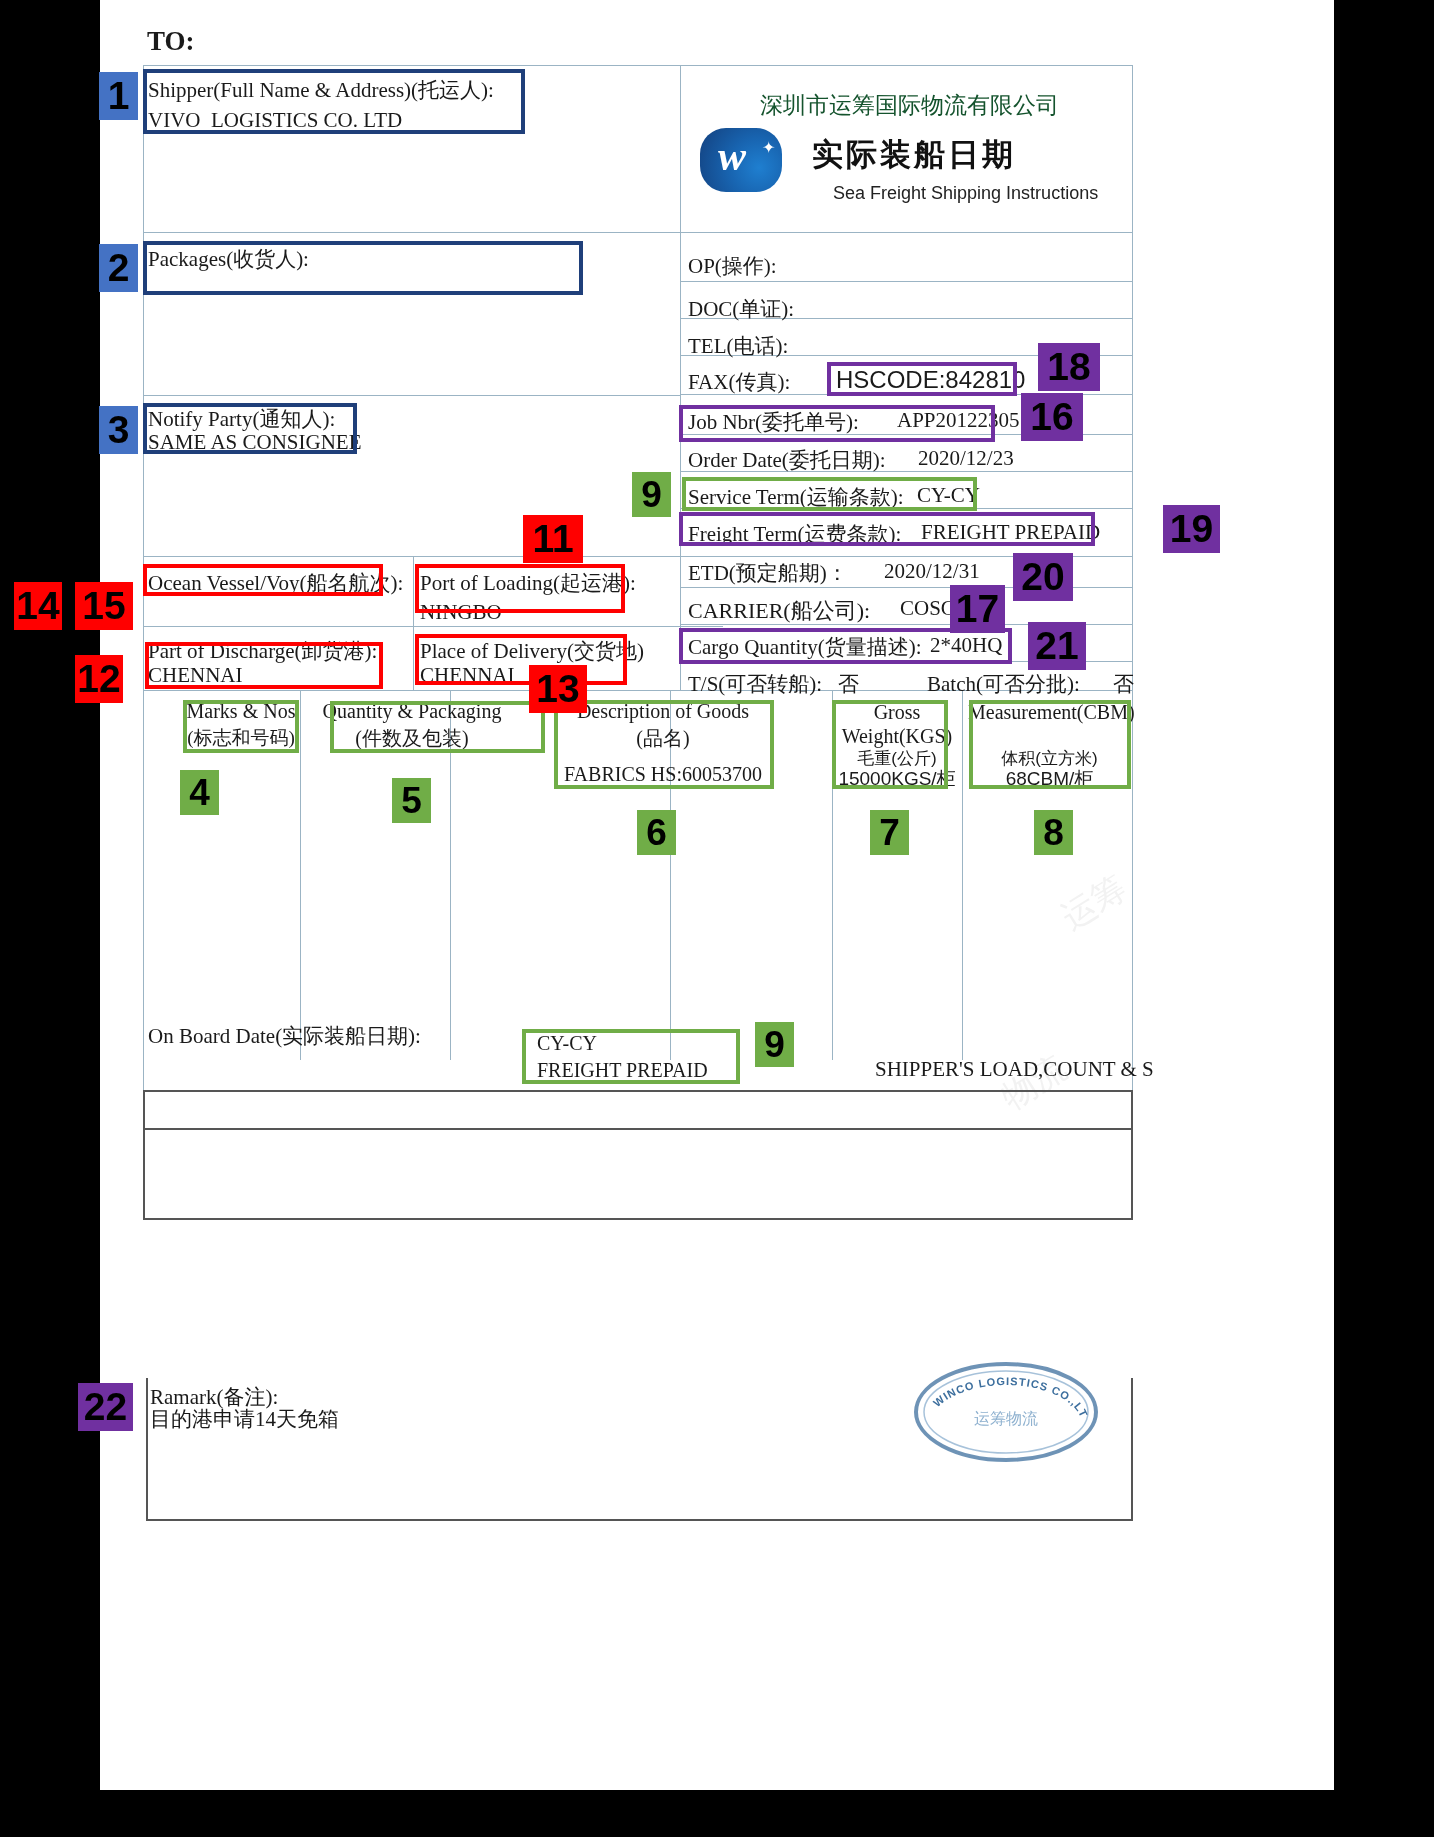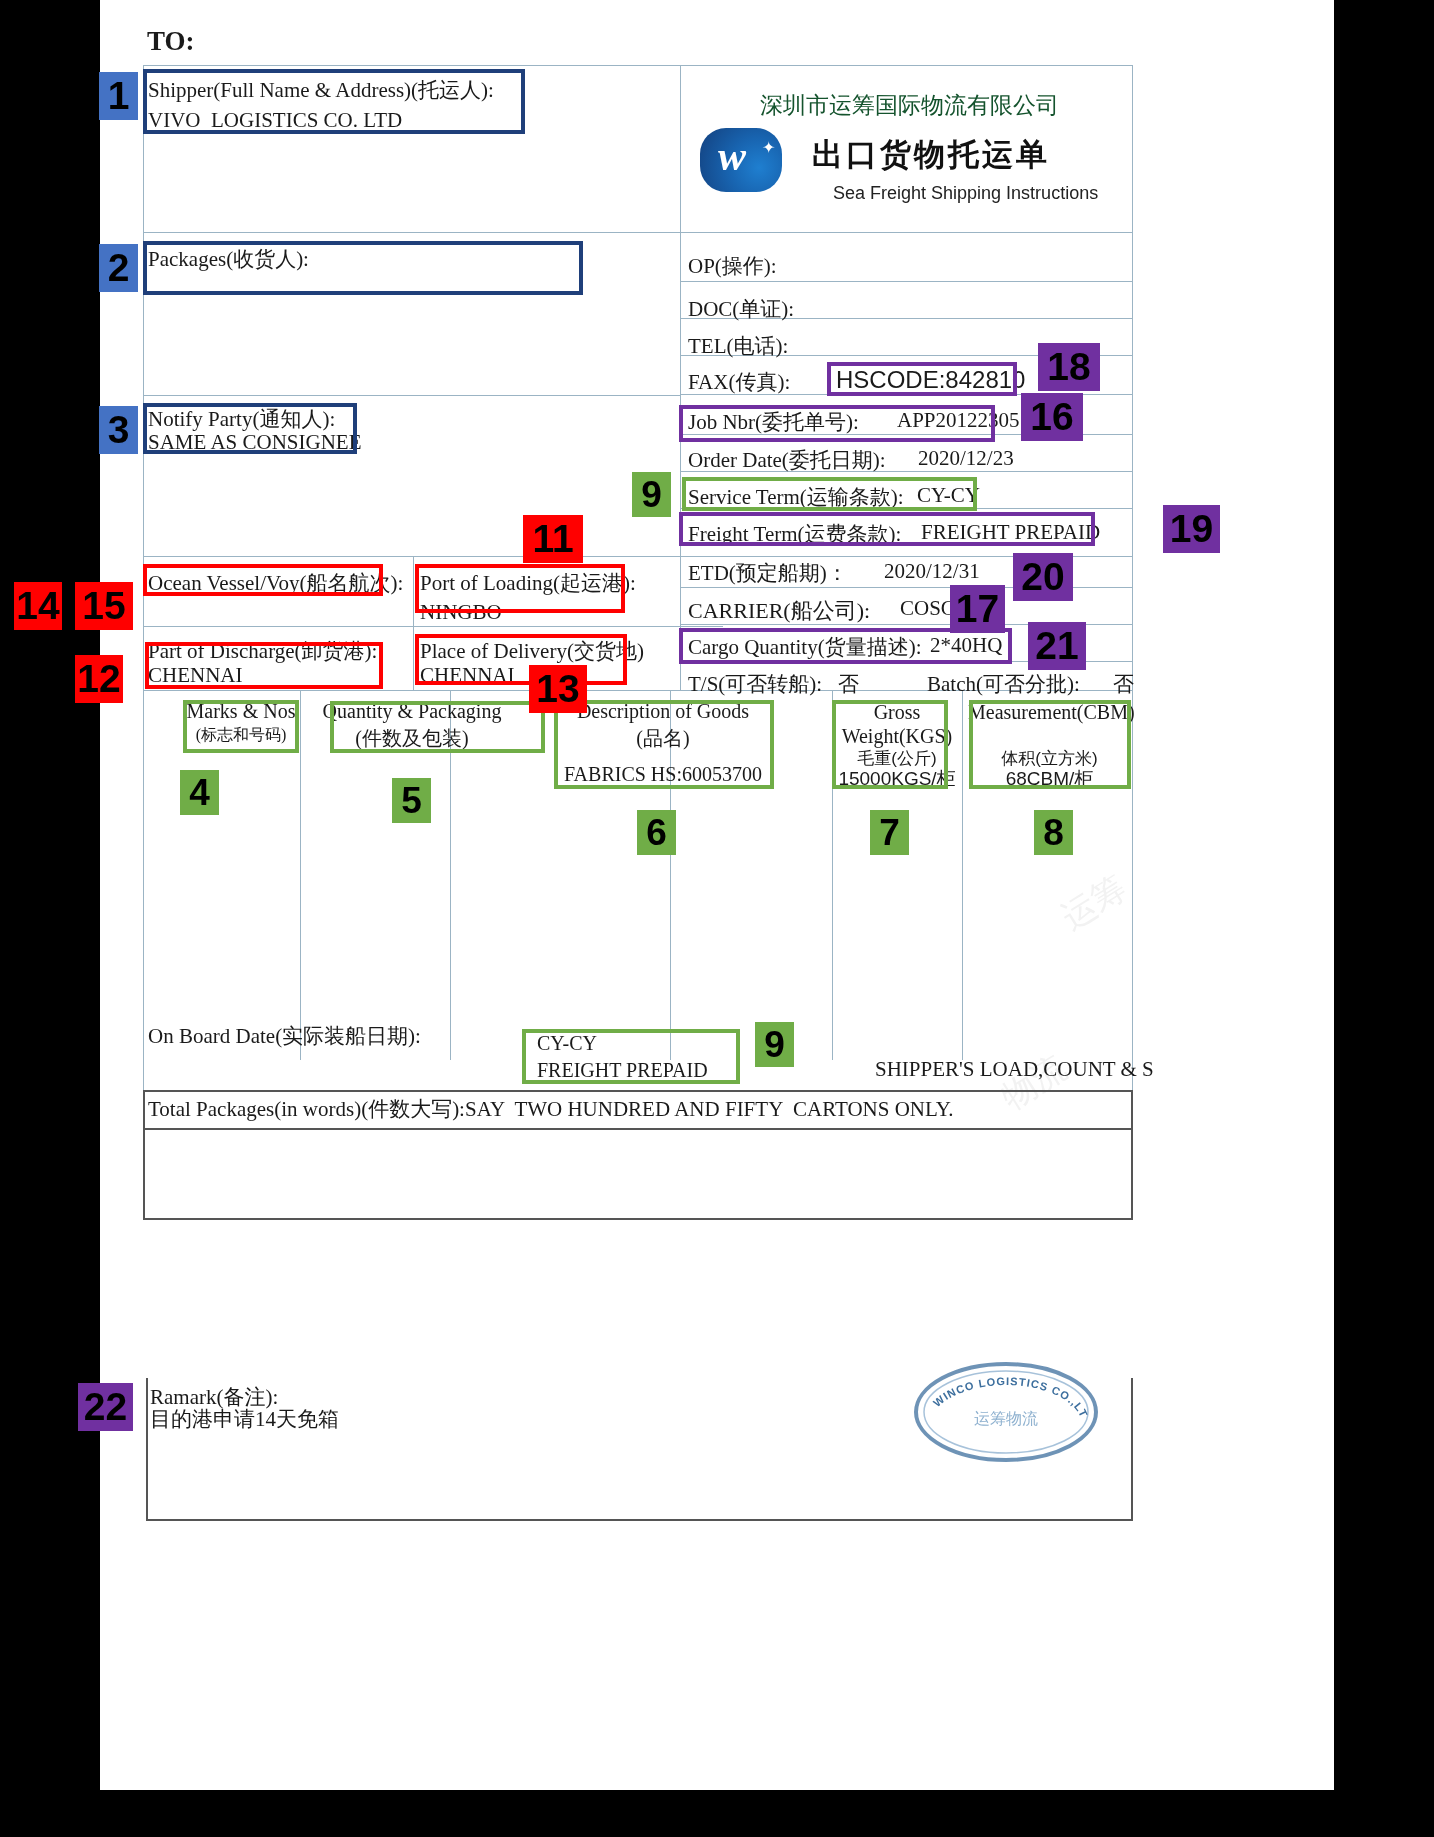--- a/index.html
+++ b/index.html
@@ -98,21 +98,21 @@
     <div class="gl glv gl-dark" style="left:46px;top:1378px;width:2px;height:142px;"></div>
     <div class="gl glv gl-dark" style="left:1031px;top:1378px;width:2px;height:142px;"></div>
     <div class="gl glh gl-dark" style="left:46px;top:1519px;width:987px;height:2px;"></div>
 
     <div class="txt sans" style="left:660px;top:90px;font-size:23px;color:#14532d;">深圳市运筹国际物流有限公司</div>
 
     <div class="logo-sq" style="left:600px;top:128px;"></div>
     <div class="logo-w" style="left:618px;top:135px;">w</div>
     <div class="logo-star" style="left:662px;top:140px;">✦</div>
 
-    <div class="txt sans" style="left:712px;top:134px;font-size:31px;font-weight:700;letter-spacing:3px;color:#111;">出口货物托运单</div>
+    <div class="txt sans" style="left:712px;top:134px;font-size:31px;font-weight:700;letter-spacing:3px;color:#111;">实际装船日期</div>
     <div class="txt sans" style="left:733px;top:183px;font-size:18px;color:#222;">Sea Freight Shipping Instructions</div>
 
     <div class="txt serif" style="left:48px;top:76px;font-size:21px;">Shipper(Full Name &amp; Address)(托运人):</div>
     <div class="txt serif" style="left:48px;top:108px;font-size:21px;">VIVO  LOGISTICS CO. LTD</div>
 
     <div class="txt serif" style="left:48px;top:245px;font-size:21px;">Packages(收货人):</div>
 
     <div class="txt serif" style="left:48px;top:405px;font-size:21px;">Notify Party(通知人):</div>
     <div class="txt serif" style="left:48px;top:430px;font-size:21px;">SAME AS CONSIGNEE</div>
 
@@ -155,21 +155,21 @@
 
     <div class="txt serif" style="left:588px;top:633px;font-size:21px;">Cargo Quantity(货量描述):</div>
     <div class="txt serif" style="left:830px;top:633px;font-size:21px;">2*40HQ</div>
 
     <div class="txt serif" style="left:588px;top:670px;font-size:21px;">T/S(可否转船):</div>
     <div class="txt serif" style="left:738px;top:670px;font-size:21px;">否</div>
     <div class="txt serif" style="left:827px;top:670px;font-size:21px;">Batch(可否分批):</div>
     <div class="txt serif" style="left:1013px;top:670px;font-size:21px;">否</div>
 
     <div class="txt serif" style="left:86px;top:700px;font-size:20px;text-align:center;width:110px;">Marks &amp; Nos</div>
-    <div class="txt serif" style="left:86px;top:725px;font-size:16px;text-align:center;width:110px;">(标志和号码)</div>
+    <div class="txt serif" style="left:86px;top:725px;font-size:19px;text-align:center;width:110px;">(标志和号码)</div>
 
     <div class="txt serif" style="left:207px;top:700px;font-size:20px;text-align:center;width:210px;">Quantity &amp; Packaging</div>
     <div class="txt serif" style="left:207px;top:725px;font-size:20px;text-align:center;width:210px;">(件数及包装)</div>
 
     <div class="txt serif" style="left:458px;top:700px;font-size:20px;text-align:center;width:210px;">Description of Goods</div>
     <div class="txt serif" style="left:458px;top:725px;font-size:20px;text-align:center;width:210px;">(品名)</div>
     <div class="txt serif" style="left:458px;top:763px;font-size:20px;text-align:center;width:210px;">FABRICS HS:60053700</div>
 
     <div class="txt serif" style="left:733px;top:700px;font-size:20px;text-align:center;width:128px;line-height:24px;">Gross
 Weight(KGS)</div>
@@ -180,21 +180,20 @@
     <div class="txt sans" style="left:868px;top:747px;font-size:17px;text-align:center;width:163px;">体积(立方米)</div>
     <div class="txt sans" style="left:868px;top:766px;font-size:19px;text-align:center;width:163px;">68CBM/柜</div>
 
     <div class="txt serif" style="left:48px;top:1022px;font-size:21px;">On Board Date(实际装船日期):</div>
 
     <div class="txt serif" style="left:437px;top:1032px;font-size:20px;">CY-CY</div>
     <div class="txt serif" style="left:437px;top:1059px;font-size:20px;">FREIGHT PREPAID</div>
 
     <div class="txt serif" style="left:775px;top:1057px;font-size:21px;">SHIPPER'S LOAD,COUNT &amp; S</div>
 
-    <div class="txt serif" style="left:48px;top:1095px;font-size:21px;">Total Packages(in words)(件数大写):SAY  TWO HUNDRED AND FIFTY  CARTONS ONLY.</div>
 
     <div class="txt serif" style="left:50px;top:1383px;font-size:21px;">Ramark(备注):</div>
     <div class="txt sans" style="left:50px;top:1405px;font-size:21px;font-family:Liberation Serif, serif;">目的港申请14天免箱</div>
 
     <div id="stamp" style="left:810px;top:1358px;">
       <svg viewBox="0 0 192 108">
         <ellipse cx="96" cy="54" rx="90" ry="48" fill="none" stroke="#3d6f9e" stroke-width="4" opacity="0.75"></ellipse>
         <ellipse cx="96" cy="54" rx="82" ry="41" fill="none" stroke="#5f90bb" stroke-width="1.5" opacity="0.55"></ellipse>
         <path id="arcpath" d="M 22 58 A 76 40 0 0 1 170 58" fill="none"></path>
         <text class="stamp-txt">

